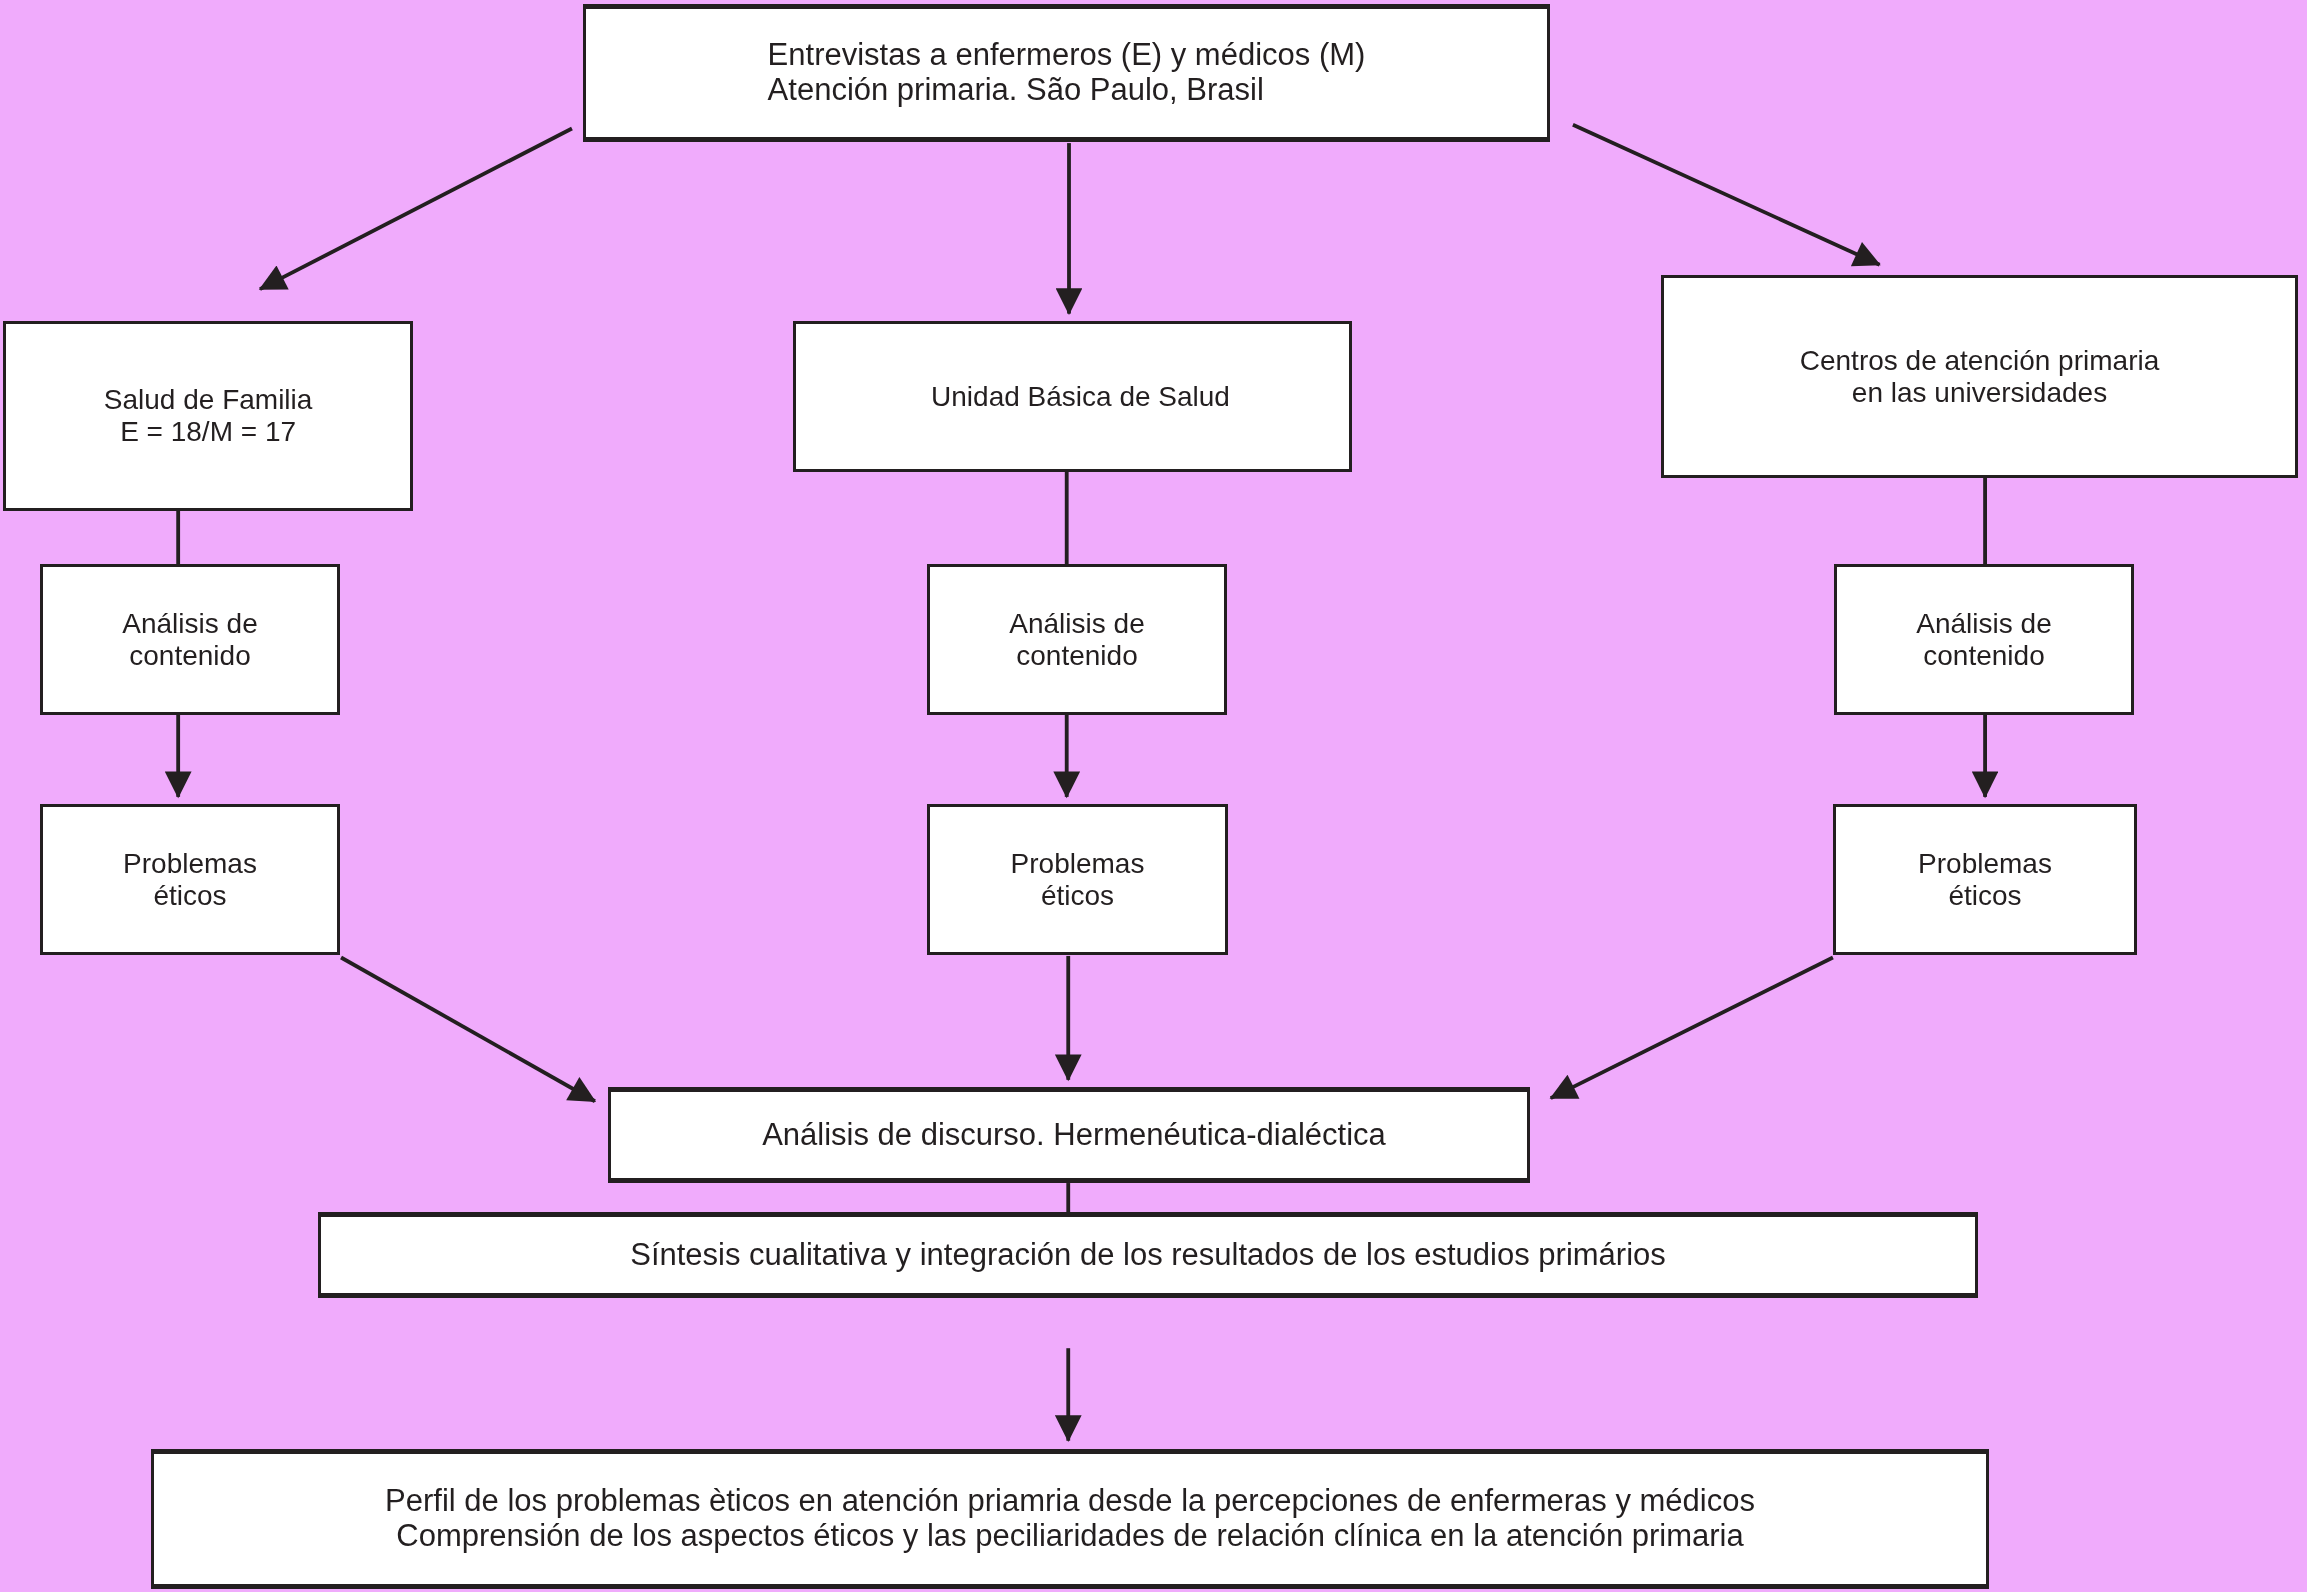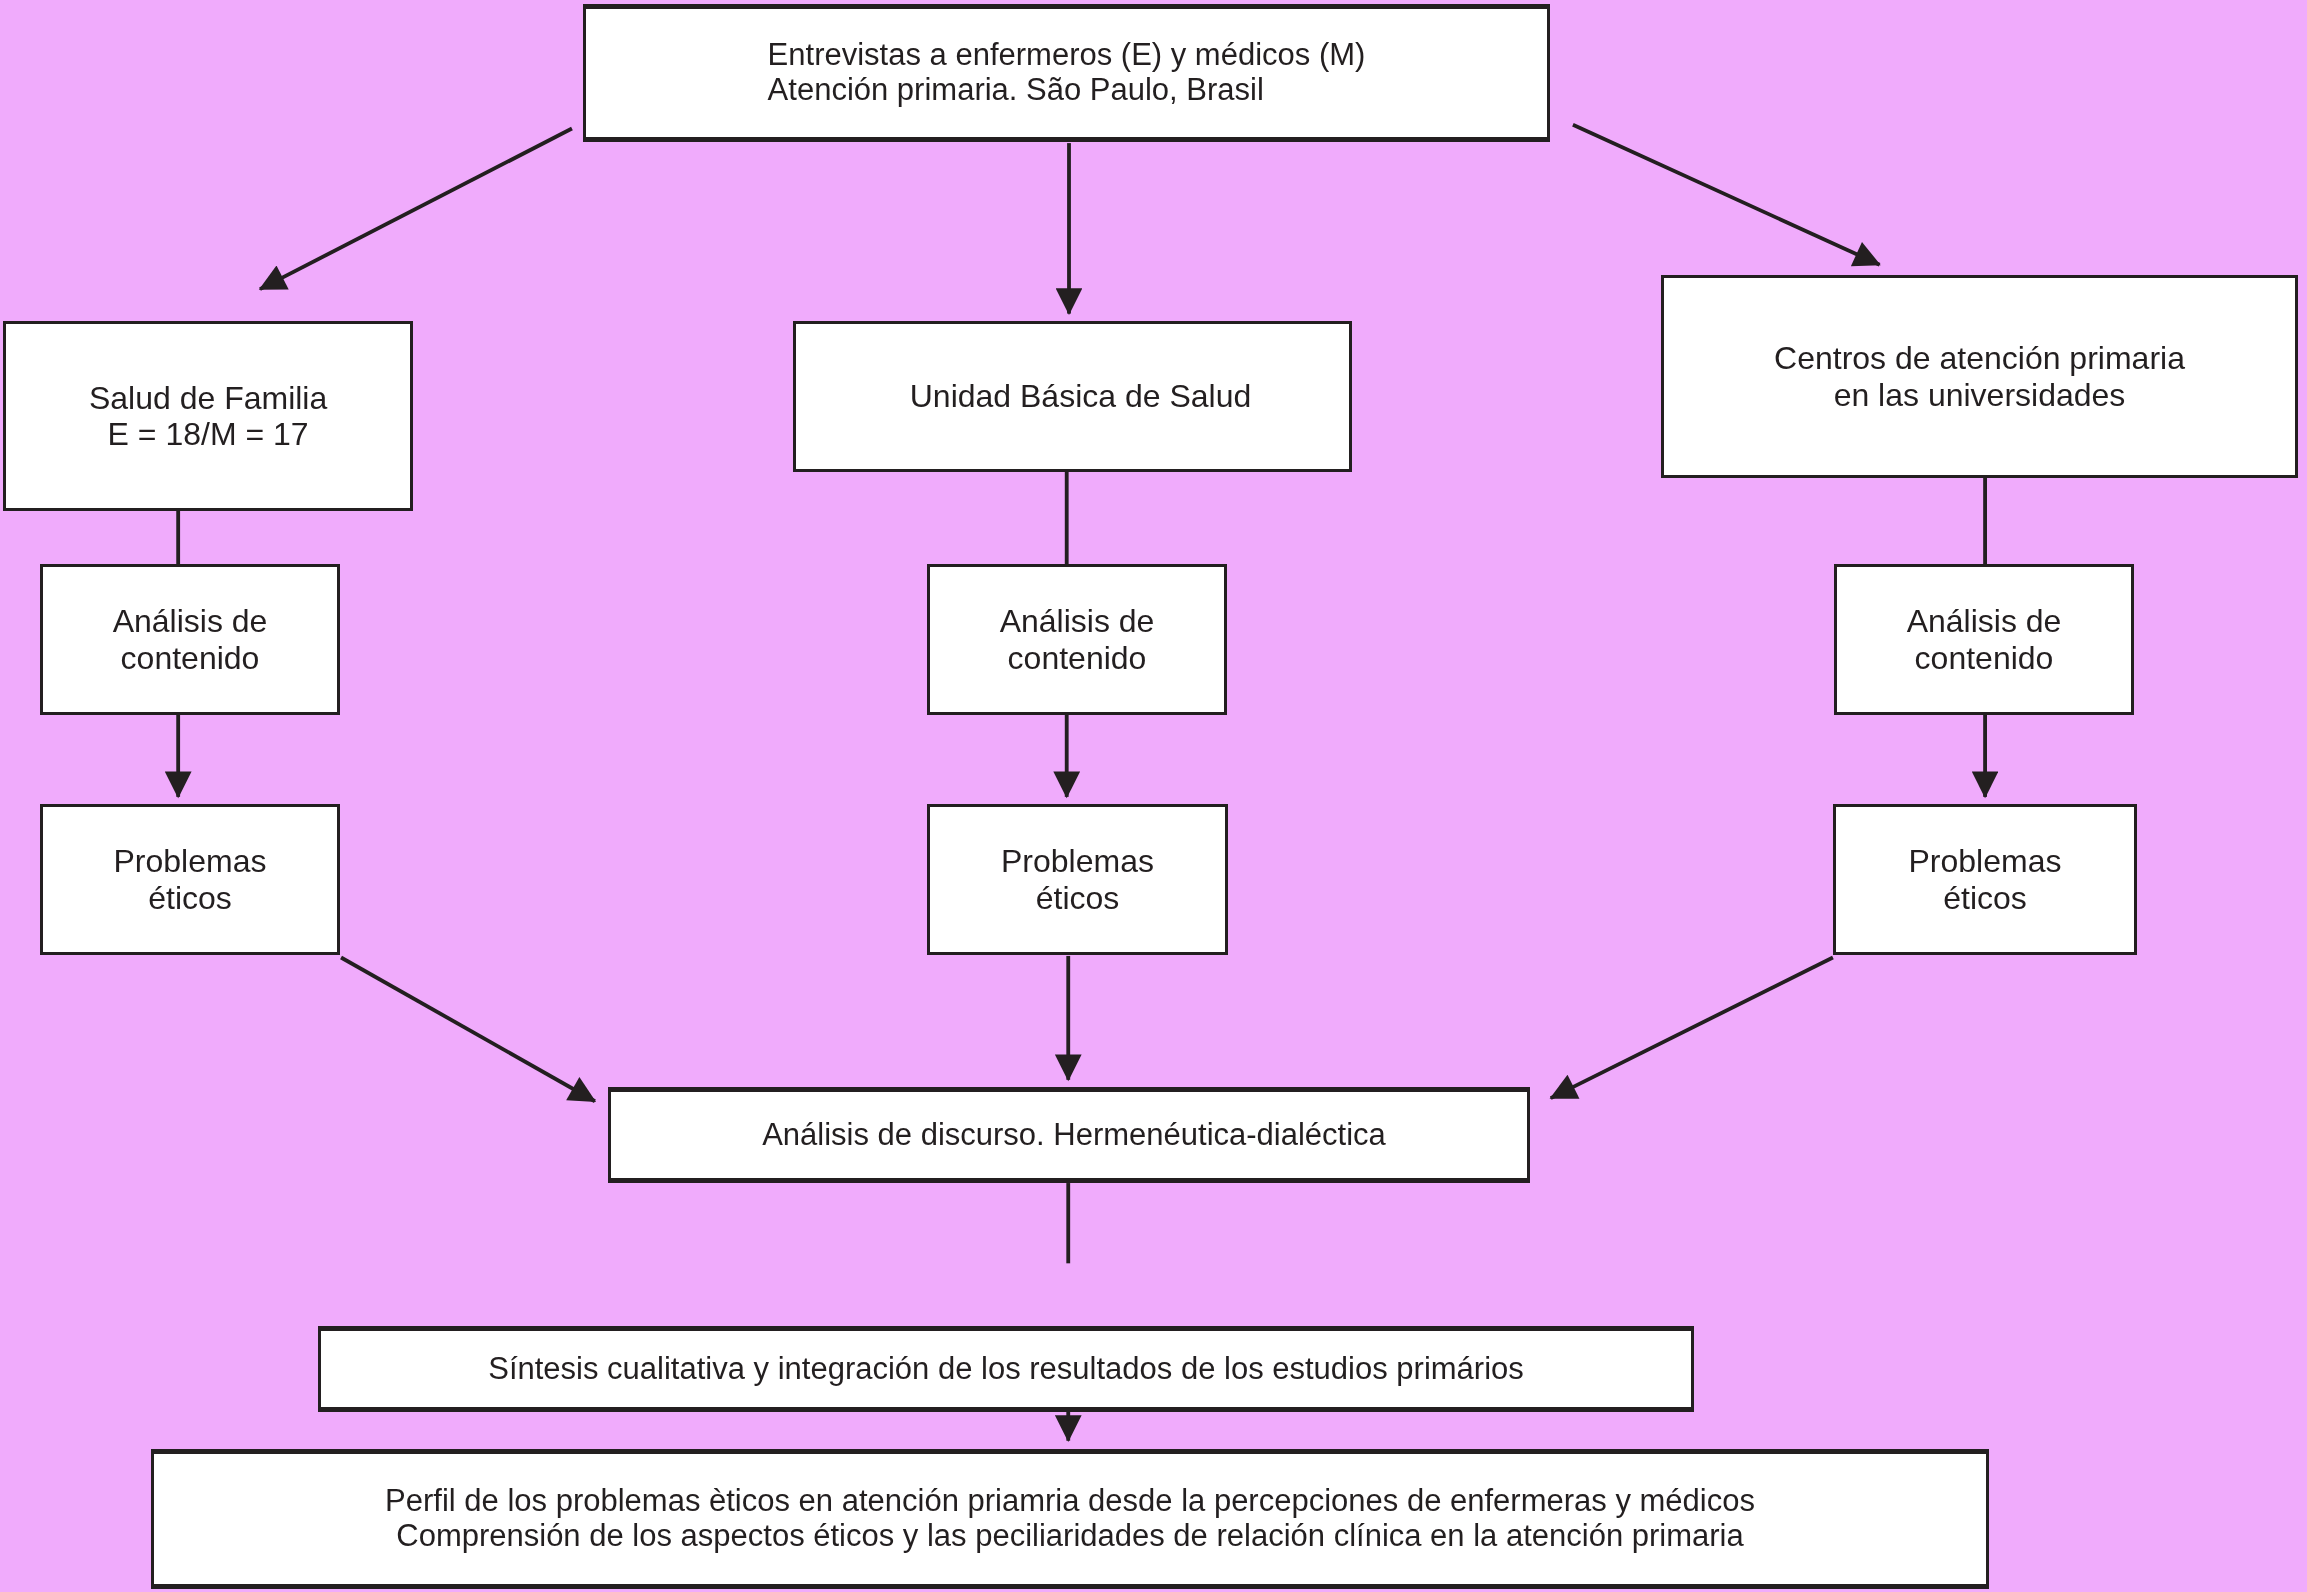--- a/index.html
+++ b/index.html
@@ -36,21 +36,21 @@
     background: #ffffff;
     display: flex;
     align-items: center;
     justify-content: center;
     text-align: center;
   }
   .box .lines {
     width: 100%;
   }
   .box.sm {
-    font-size: 32px;
+    font-size: 28px;
     line-height: 1.14;
   }
   .box.wide {
     font-size: 31px;
     line-height: 1.12;
     border-width: 5.4px 3.8px;
   }
   .box.wide .lines.leftblock {
     width: auto;
     display: inline-block;
@@ -61,21 +61,21 @@
   .n-bL     { left: 3.1px;    top: 321px;  width: 410px;  height: 190px; }
   .n-bM     { left: 793px; top: 321px;  width: 559px;  height: 151px; padding-left: 16px; }
   .n-bR     { left: 1661px; top: 275px;  width: 637px;  height: 203px; }
   .n-acL    { left: 40px;   top: 564px;  width: 300px;  height: 151px; }
   .n-acM    { left: 927px; top: 564px;  width: 300px;  height: 151px; }
   .n-acR    { left: 1834px; top: 564px;  width: 300px;  height: 151px; }
   .n-peL    { left: 40px;   top: 804px; width: 300px;  height: 151px; }
   .n-peM    { left: 927px; top: 804px; width: 301px;  height: 151px; }
   .n-peR    { left: 1833px; top: 804px; width: 304px;  height: 151px; }
   .n-disc   { left: 608px;  top: 1087px; width: 922px; height: 96px; padding-left: 10px; }
-  .n-sint   { left: 318px;  top: 1326px; width: 1376px; height: 86px; }
+  .n-sint   { left: 318px;  top: 1212px; width: 1660px; height: 86px; }
   .n-perfil { left: 151px;  top: 1449px; width: 1838px; height: 140px; }
 </style>
 </head>
 <body>
 
 <div class="canvas">
 
   <svg class="wires" viewBox="0 0 3017 2083" xmlns="http://www.w3.org/2000/svg">
     <defs>
       <marker id="arrow" viewBox="0 0 10 10" refX="9.5" refY="5" markerWidth="10" markerHeight="7" orient="auto">

